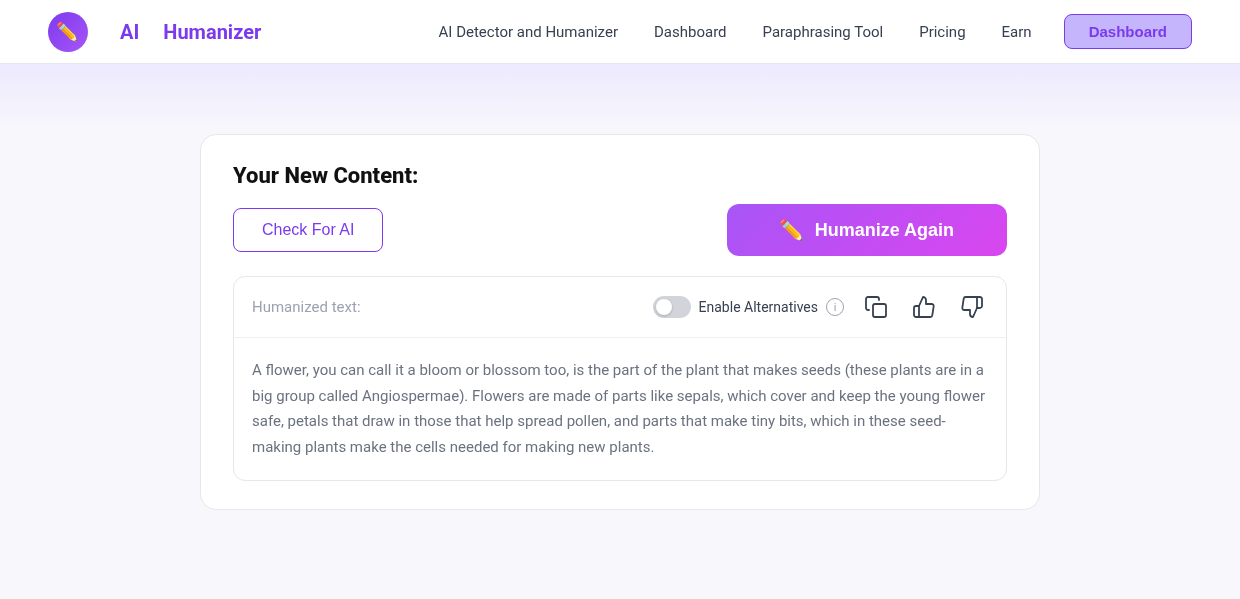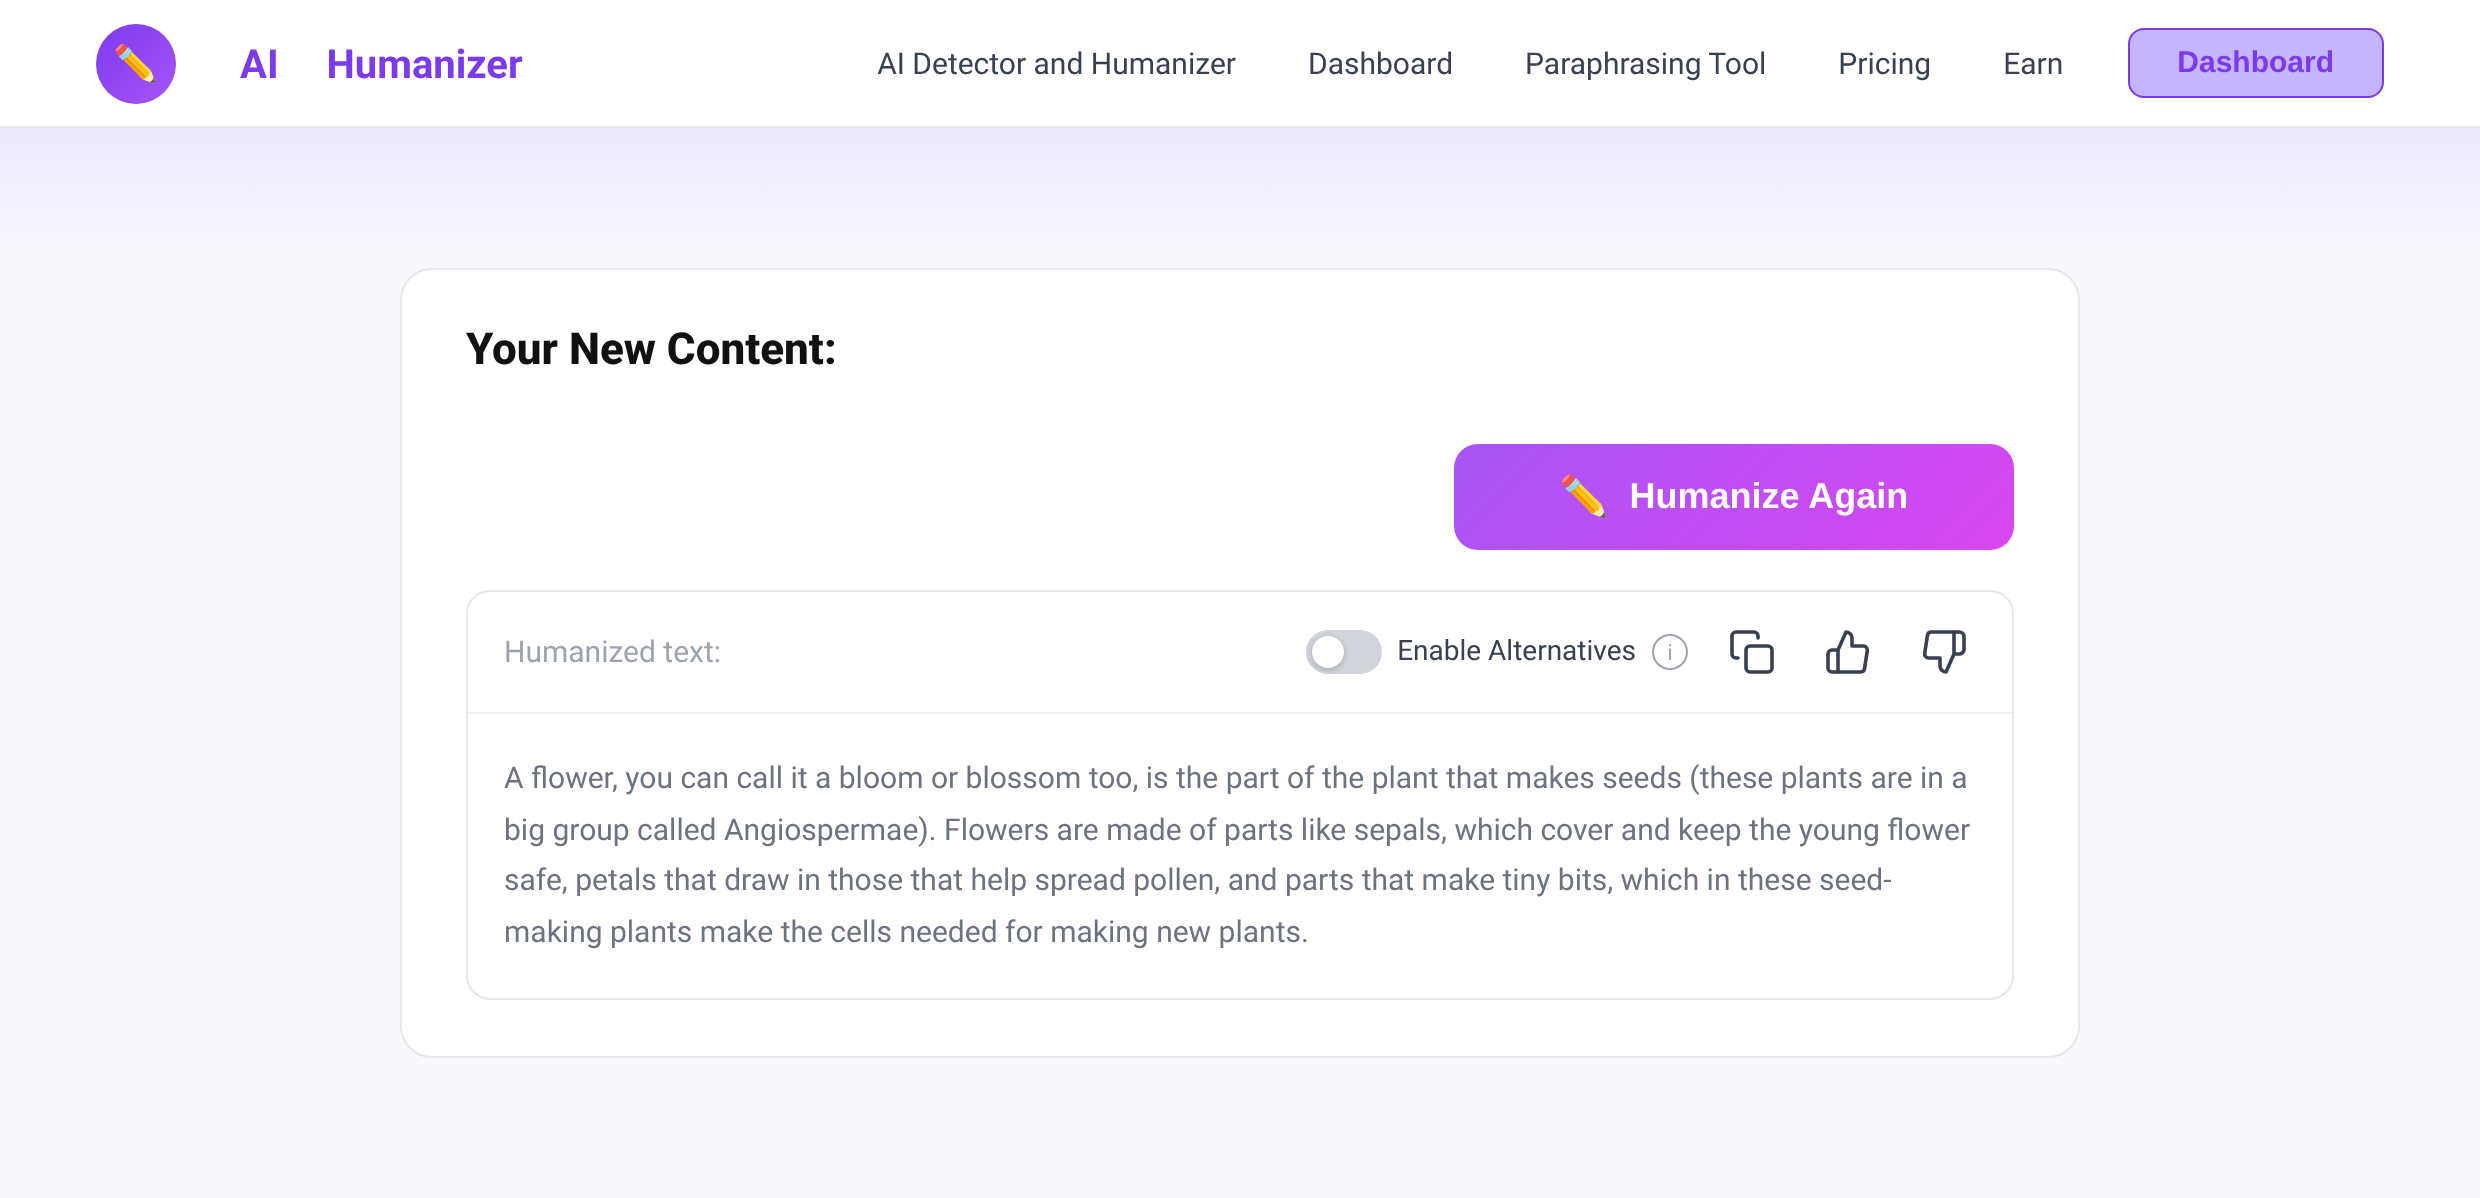--- a/index.html
+++ b/index.html
@@ -90,21 +90,21 @@
       border-radius: 16px;
       border: 1px solid #e5e7eb;
       padding: 28px 32px;
       width: 100%;
       max-width: 840px;
     }
     .content-title {
       font-size: 22px;
       font-weight: 800;
       color: #111;
-      margin-bottom: 34px;
+      margin-bottom: 16px;
     }
 
     
     .action-row {
       display: flex;
       align-items: center;
       gap: 16px;
       margin-bottom: 20px;
     }
     .check-ai-btn {
@@ -247,20 +247,21 @@
 </nav>
 
 <div class="top-strip"></div>
 
 <div class="main-content">
   <div class="content-card">
 
     <div class="content-title">Your New Content:</div>
 
     <div class="action-row">
+      <button class="check-ai-btn">Check For AI</button>
       <div class="spacer"></div>
       <button class="humanize-again-btn">
         <span class="humanize-icon">✏️</span>
         <span>Humanize Again</span>
       </button>
     </div>
 
     <div class="humanized-section">
       <div class="humanized-header">
         <span class="humanized-label">Humanized text:</span>

